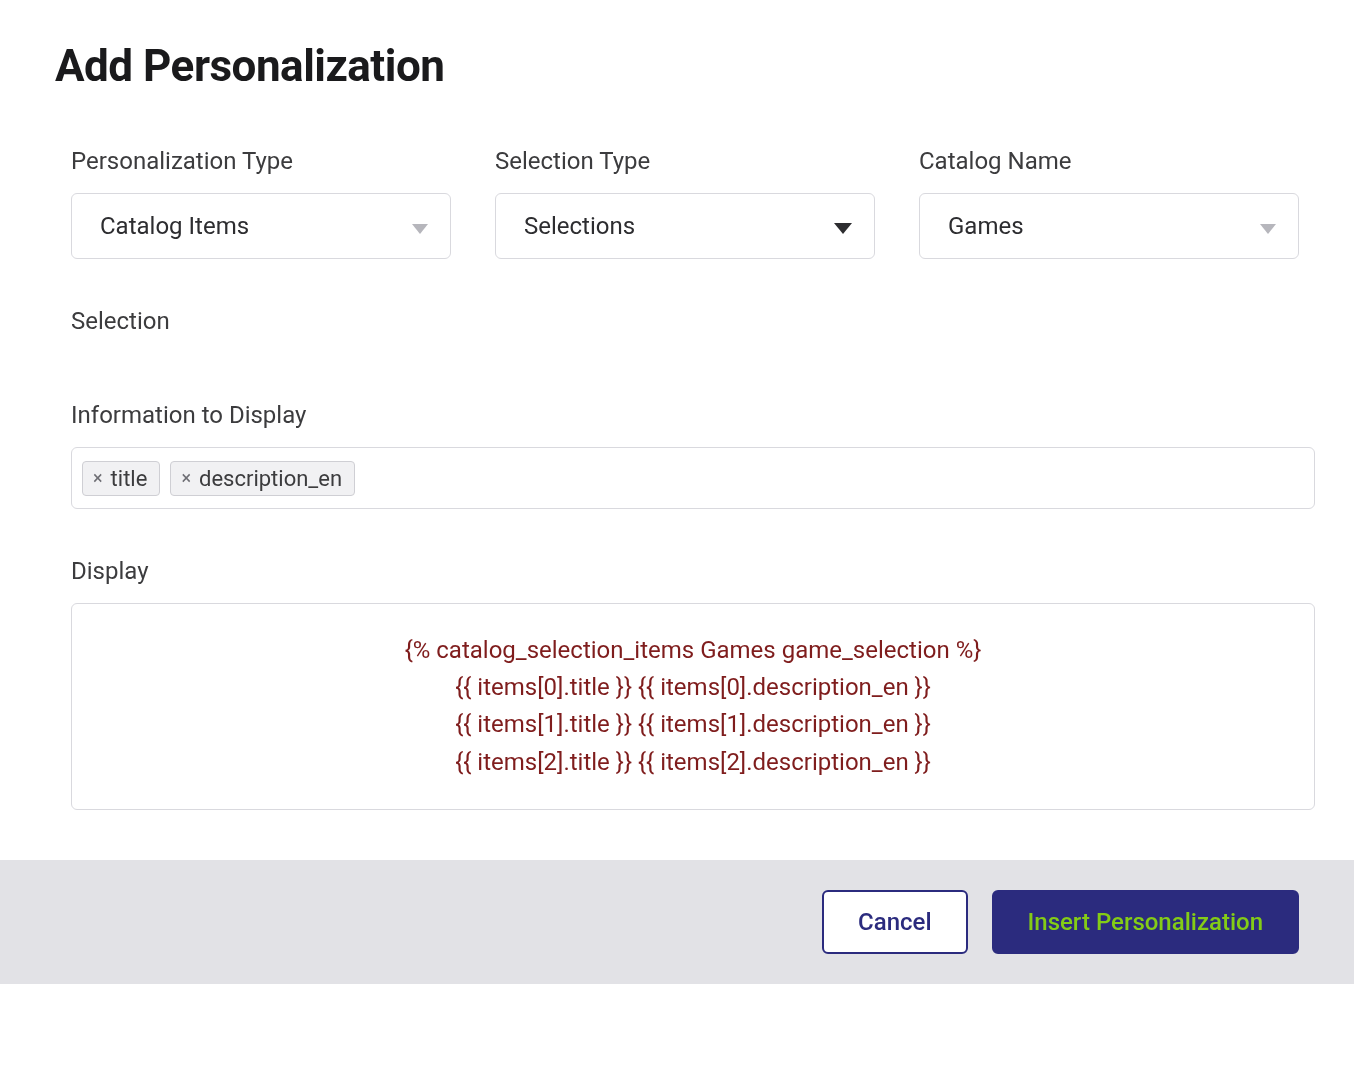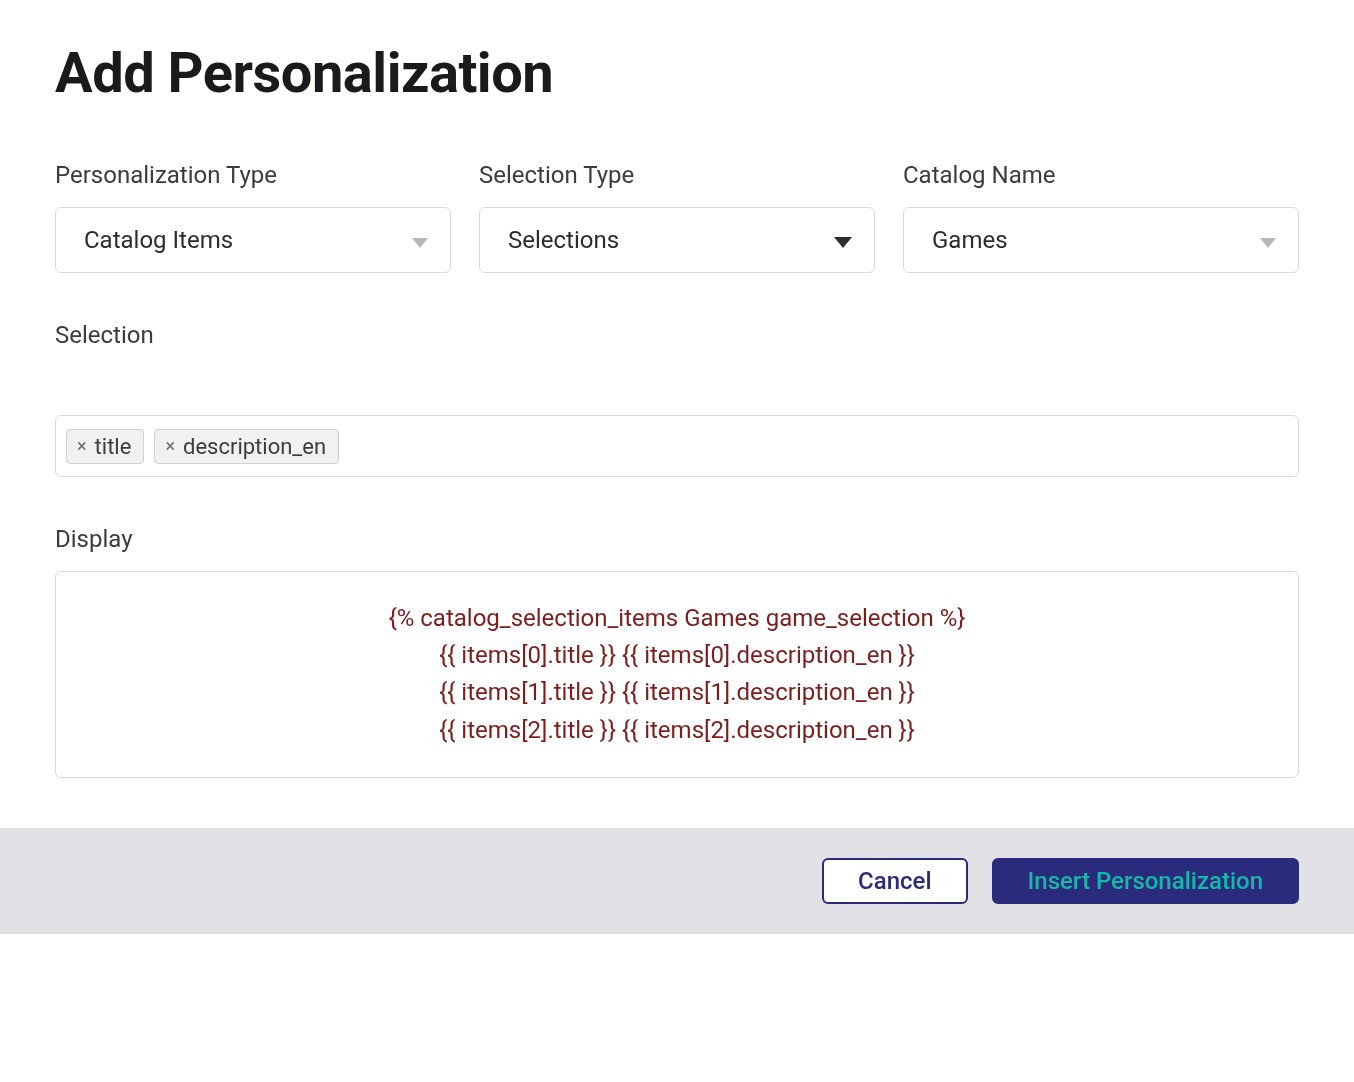--- a/index.html
+++ b/index.html
@@ -6,28 +6,28 @@
   html, body { margin:0; padding:0; }
   body {
     font-family: -apple-system, BlinkMacSystemFont, "Segoe UI", Roboto, Helvetica, Arial, sans-serif;
     color:#212123;
     background:#ffffff;
     width:1354px;
   }
   .modal { width:1354px; }
   .content { padding:40px 55px 50px 55px; }
   h1.page-title {
-    font-size:56px;
+    font-size:44px;
     font-weight:700;
     letter-spacing:-0.5px;
     margin:0 0 55px 0;
     color:#1a1a1c;
   }
   .row { display:flex; gap:28px; margin-bottom:48px; }
-  .field { display:flex; flex-direction:column; }
+  .field { display:flex; flex-direction:column;margin-left:16px; }
   .field.third { flex:1; }
   .field.full { width:100%; }
   .label {
     font-size:24px;
     color:#3c3c3e;
     margin-bottom:18px;
     font-weight:400;
   }
   .select {
     position:relative;
@@ -91,37 +91,37 @@
   .footer {
     background:#e2e2e6;
     padding:30px 55px 30px 55px;
     display:flex;
     justify-content:flex-end;
     gap:24px;
   }
   .btn {
     font-size:24px;
     border-radius:6px;
-    height:46px;
+    height:64px;
     padding:0 34px;
     cursor:pointer;
     display:flex;
     align-items:center;
     justify-content:center;
     font-weight:500;
   }
   .btn-outline {
     background:#fff;
     border:2px solid #2b2b7e;
     color:#2b2b7e;
   }
   .btn-primary {
     background:#2b2b7e;
     border:2px solid #2b2b7e;
-    color:#14b8a6;
+    color:#84cc16;
   }
 </style>
 </head>
 <body>
 
 <div class="modal">
   <div class="content">
 
     <h1 class="page-title">Add Personalization</h1>
 
@@ -159,20 +159,21 @@
           </span>
         </div>
       </div>
     </div>
 
     <div class="field full" style="margin-bottom:48px;">
       <div class="label">Selection</div>
     </div>
 
     <div class="field full" style="margin-bottom:48px;">
+      <div class="label">Information to Display</div>
       <div class="tags-box">
         <div class="tag">
           <span class="x">×</span>
           <span>title</span>
         </div>
         <div class="tag">
           <span class="x">×</span>
           <span>description_en</span>
         </div>
       </div>

